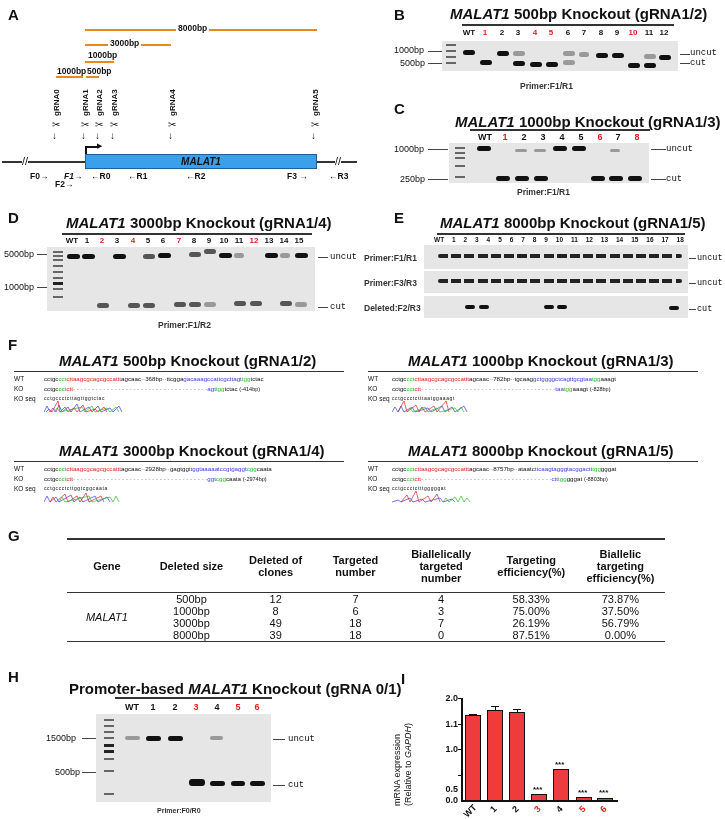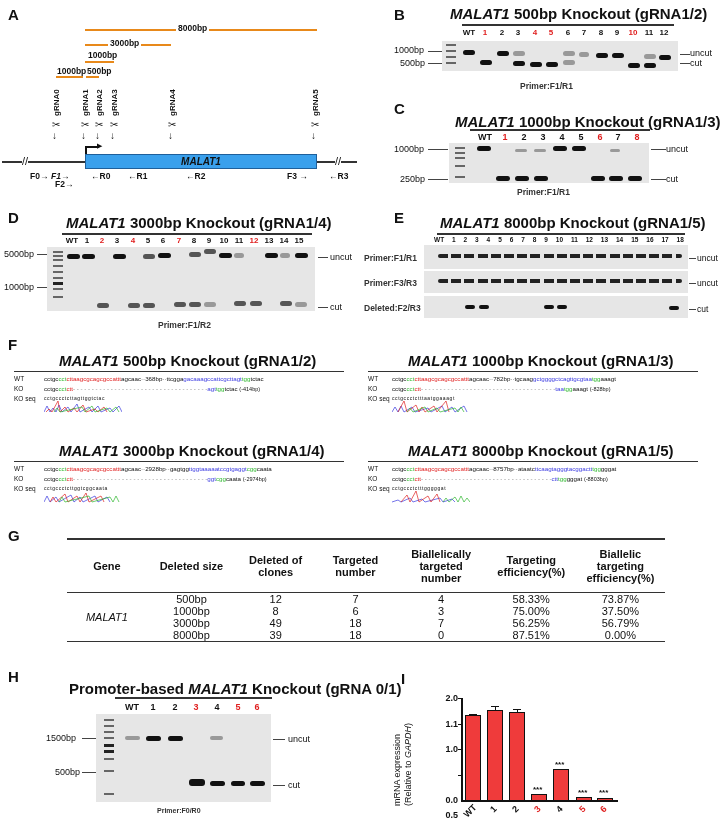--- a/index.html
+++ b/index.html
@@ -11,21 +11,21 @@
   .uline{position:absolute;height:1.5px;background:#333;}
   .lane{position:absolute;font-size:8px;font-weight:bold;text-align:center;width:16px;}
   .lane.red{color:#e02020;}
   .gel{position:absolute;background:#e6e6e6;}
   .band{position:absolute;height:5px;border-radius:3px;background:#111;}
   .band.faint{background:#999;}
   .band.dim{background:#555;}
   .ladder{position:absolute;width:10px;height:2px;background:#666;}
   .mk{position:absolute;font-size:9px;white-space:nowrap;}
   .mkline{position:absolute;height:1px;background:#444;}
-  .side{position:absolute;font-size:9px;white-space:nowrap;}
+  .side{position:absolute;font-size:9px;white-space:nowrap;font-family:Liberation Mono, monospace;}
   .primer{position:absolute;font-size:8.5px;font-weight:bold;color:#333;white-space:nowrap;}
   
   .orange{position:absolute;height:2px;background:#e8891a;}
   .olabel{position:absolute;font-size:8.5px;font-weight:bold;background:#fff;padding:0 2px;white-space:nowrap;}
   .grna{position:absolute;font-size:8px;font-weight:bold;transform:rotate(-90deg);transform-origin:left top;white-space:nowrap;}
   .sc{position:absolute;font-size:10px;}
   .prm{position:absolute;font-size:8.5px;font-weight:bold;white-space:nowrap;}
   
   .seqblock{position:absolute;font-size:6.2px;font-family:"Liberation Sans",sans-serif;}
   .seqrow{position:absolute;white-space:nowrap;}
@@ -81,21 +81,21 @@
 
   <div class="abs" style="left:85px;top:146px;width:1.5px;height:9px;background:#111;"></div>
   <div class="abs" style="left:85px;top:146px;width:14px;height:1.5px;background:#111;"></div>
   <div class="abs" style="left:97px;top:142px;font-size:7px;">▶</div>
 
   <div class="abs" style="left:85px;top:154px;width:232px;height:15px;background:#3aa0ec;border:1px solid #1f5f9a;box-sizing:border-box;display:flex;align-items:center;justify-content:center;font-weight:bold;font-style:italic;font-size:10px;">
       <span>MALAT1</span>
     </div>
 
   <div class="prm" style="left:30px;top:171px;"><span>F0</span>→</div>
-  <div class="prm" style="left:51px;top:171px;font-style:italic;"><span>F1</span>→</div>
+  <div class="prm" style="left:64px;top:171px;font-style:italic;"><span>F1</span>→</div>
   <div class="prm" style="left:55px;top:179px;"><span>F2</span>→</div>
   <div class="prm" style="left:91px;top:171px;">←<span>R0</span></div>
   <div class="prm" style="left:128px;top:171px;">←<span>R1</span></div>
   <div class="prm" style="left:186px;top:171px;">←<span>R2</span></div>
   <div class="prm" style="left:287px;top:171px;"><span>F3</span> →</div>
   <div class="prm" style="left:329px;top:171px;">←<span>R3</span></div>
 </div>
 
 <div class="plabel" style="left:394px;top:6px;">B</div>
 <div class="gtitle" style="left:450px;top:5px;"><i>MALAT1</i><span> 500bp Knockout (gRNA1/2)</span></div>
@@ -399,21 +399,21 @@
       <td>6</td>
       <td>3</td>
       <td>75.00%</td>
       <td>37.50%</td>
     </tr>
     <tr>
       <td>3000bp</td>
       <td>49</td>
       <td>18</td>
       <td>7</td>
-      <td>56.25%</td>
+      <td>26.19%</td>
       <td>56.79%</td>
     </tr>
     <tr class="last">
       <td>8000bp</td>
       <td>39</td>
       <td>18</td>
       <td>0</td>
       <td>87.51%</td>
       <td>0.00%</td>
     </tr>
@@ -467,21 +467,21 @@
   <div class="abs" style="left:392px;top:806px;transform:rotate(-90deg);transform-origin:left top;font-size:9px;white-space:nowrap;line-height:11px;">
     <div>mRNA expression</div>
     <div><span>(Relative to </span><i>GAPDH</i><span>)</span></div>
   </div>
 
   <div class="abs" style="left:461px;top:698px;width:1.5px;height:103px;background:#111;"></div>
   <div class="abs" style="left:461px;top:800px;width:157px;height:1.5px;background:#111;"></div>
   <div class="tick" style="left:436px;top:693px;">2.0</div>
   <div class="tick" style="left:436px;top:719px;">1.1</div>
   <div class="tick" style="left:436px;top:744px;">1.0</div>
-  <div class="tick" style="left:436px;top:810px;">0.5</div>
+  <div class="tick" style="left:436px;top:784px;">0.5</div>
   <div class="tick" style="left:436px;top:795px;">0.0</div>
   <div class="abs" style="left:458px;top:698px;width:4px;height:1px;background:#111;"></div>
   <div class="abs" style="left:458px;top:724px;width:4px;height:1px;background:#111;"></div>
   <div class="abs" style="left:458px;top:749px;width:4px;height:1px;background:#111;"></div>
   <div class="abs" style="left:458px;top:775px;width:4px;height:1px;background:#111;"></div>
 
   <div class="bar" style="left:465px;top:715px;width:16px;height:86px;"></div>
   <div class="err" style="left:473px;top:714px;height:2px;"></div>
     <div class="errcap" style="left:469px;top:714px;"></div>
   <div class="bar" style="left:487px;top:710px;width:16px;height:91px;"></div>

